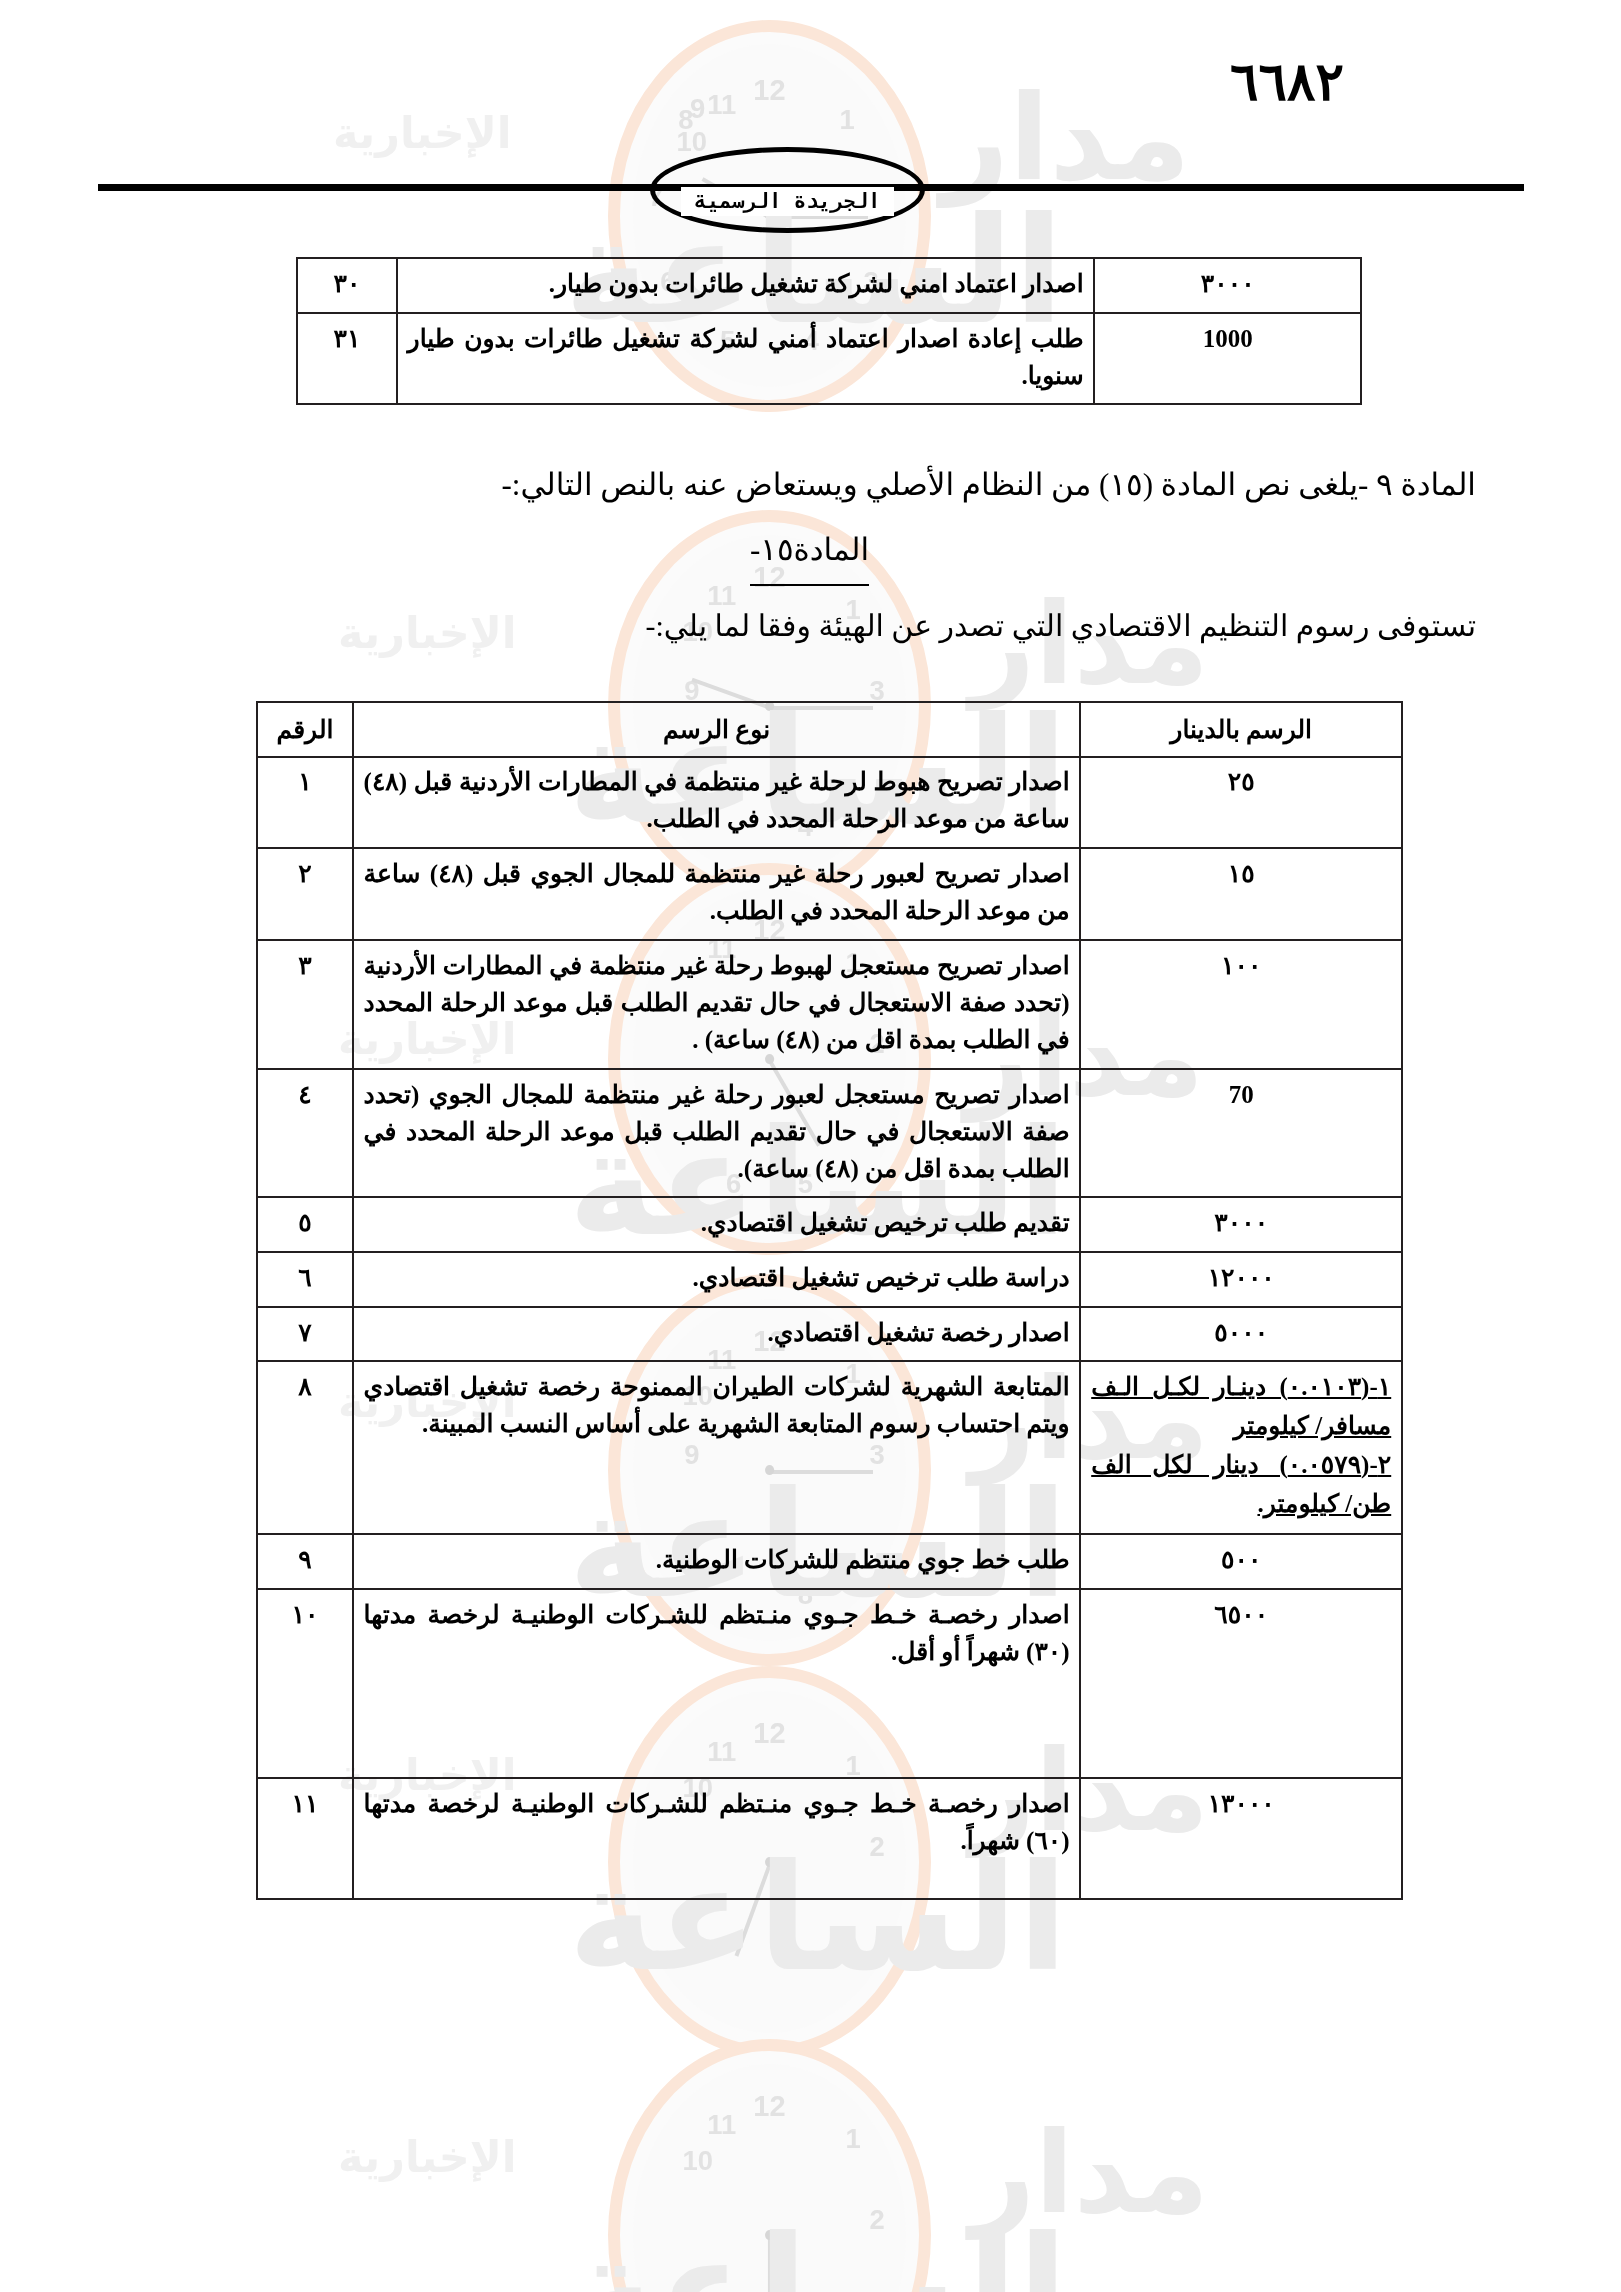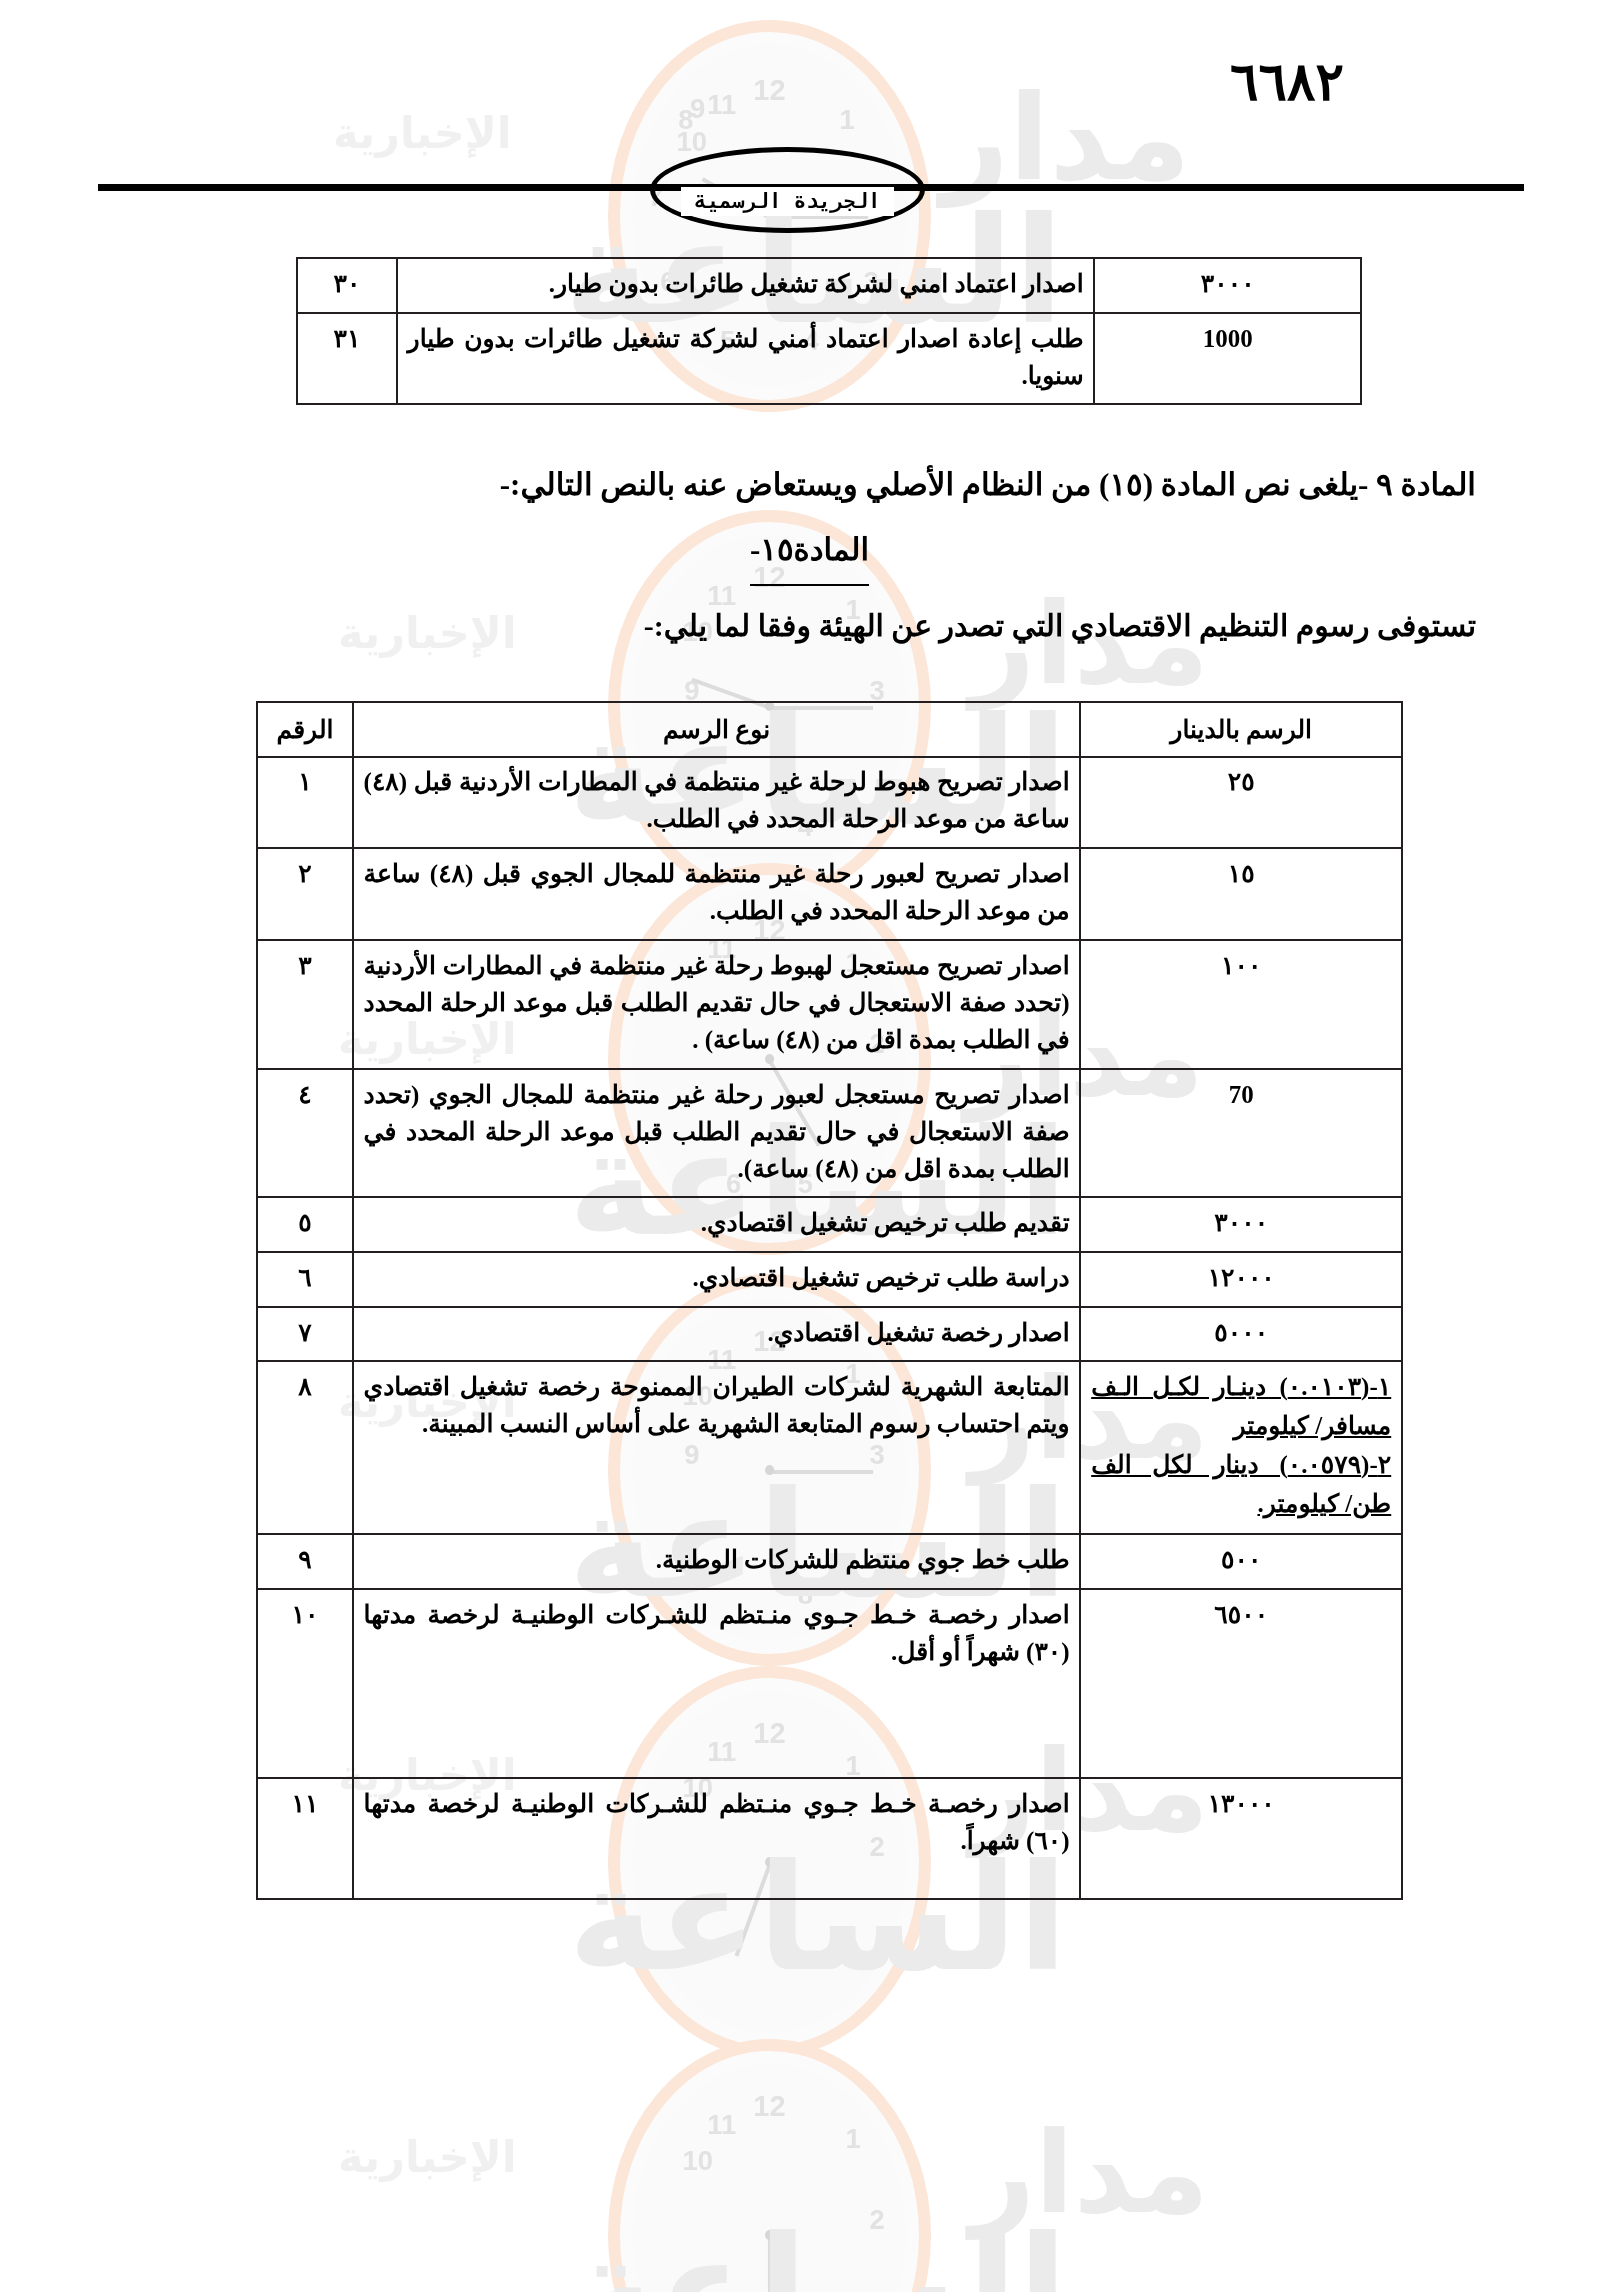--- a/index.html
+++ b/index.html
@@ -166,21 +166,21 @@
   #main-table .col-fee  { width: 300px; }
   #main-table .fee-multi {
     text-align: justify;
     text-align-last: right;
     line-height: 1.55;
   }
 
   
   .para {
     position: absolute;
-    font-weight: bold;
+    font-weight: normal;
     direction: rtl;
   }
   #art9 {
     top: 464px;
     right: 145px;
     width: 1333px;
     font-size: 31px;
     text-align: justify;
     text-align-last: right;
     line-height: 1.35;

